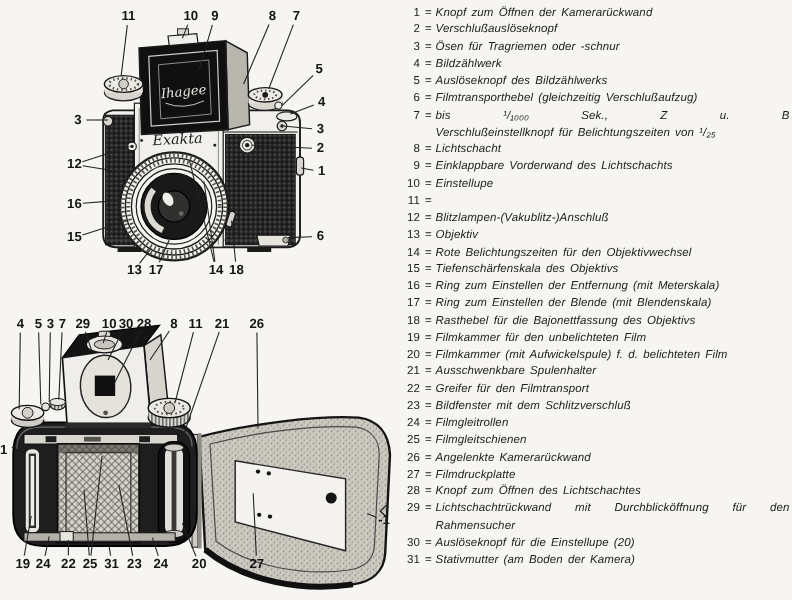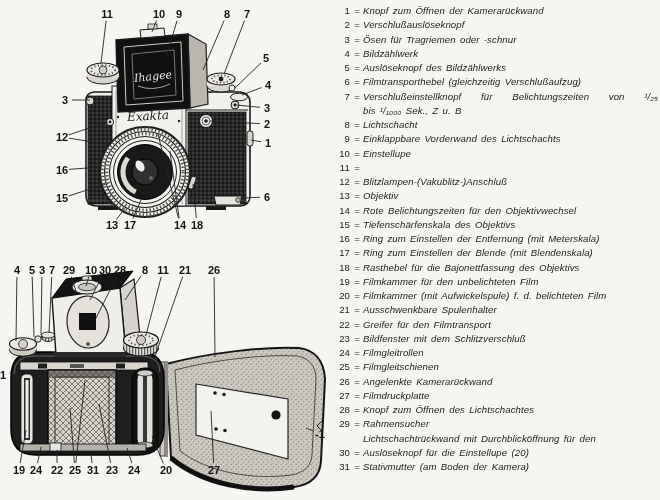--- a/index.html
+++ b/index.html
@@ -362,22 +362,22 @@
         <div class="leg-num">6</div>
         <div class="leg-eq">=</div>
         <div class="leg-text">
           <div class="leg-line">Filmtransporthebel (gleichzeitig Verschlußaufzug)</div>
         </div>
       </div>
       <div class="leg-item multi">
         <div class="leg-num">7</div>
         <div class="leg-eq">=</div>
         <div class="leg-text">
+          <div class="leg-line">bis ¹/₁₀₀₀ Sek., Z u. B</div>
           <div class="leg-line">Verschlußeinstellknopf für Belichtungszeiten von ¹/₂₅</div>
-          <div class="leg-line">bis ¹/₁₀₀₀ Sek., Z u. B</div>
         </div>
       </div>
       <div class="leg-item">
         <div class="leg-num">8</div>
         <div class="leg-eq">=</div>
         <div class="leg-text">
           <div class="leg-line">Lichtschacht</div>
         </div>
       </div>
       <div class="leg-item">
@@ -516,22 +516,22 @@
         <div class="leg-num">28</div>
         <div class="leg-eq">=</div>
         <div class="leg-text">
           <div class="leg-line">Knopf zum Öffnen des Lichtschachtes</div>
         </div>
       </div>
       <div class="leg-item multi">
         <div class="leg-num">29</div>
         <div class="leg-eq">=</div>
         <div class="leg-text">
+          <div class="leg-line">Lichtschachtrückwand mit Durchblicköffnung für den</div>
           <div class="leg-line">Rahmensucher</div>
-          <div class="leg-line">Lichtschachtrückwand mit Durchblicköffnung für den</div>
         </div>
       </div>
       <div class="leg-item">
         <div class="leg-num">30</div>
         <div class="leg-eq">=</div>
         <div class="leg-text">
           <div class="leg-line">Auslöseknopf für die Einstellupe (20)</div>
         </div>
       </div>
       <div class="leg-item">

